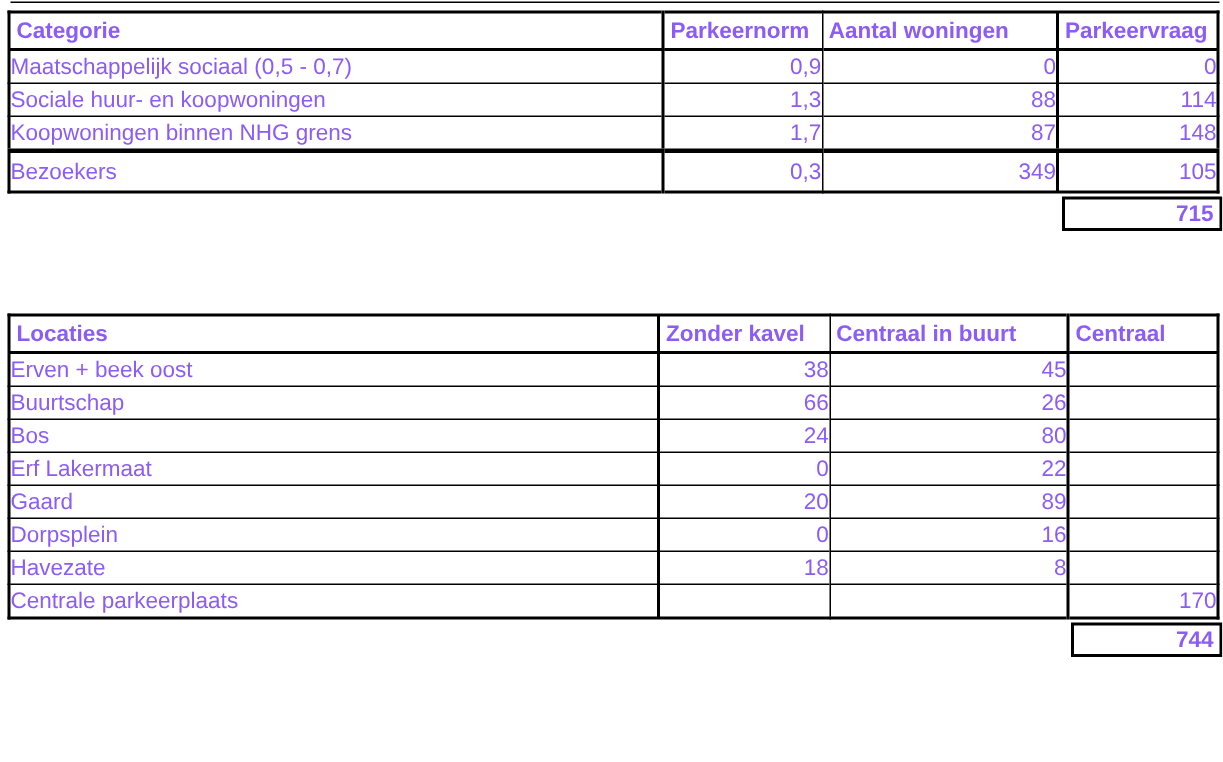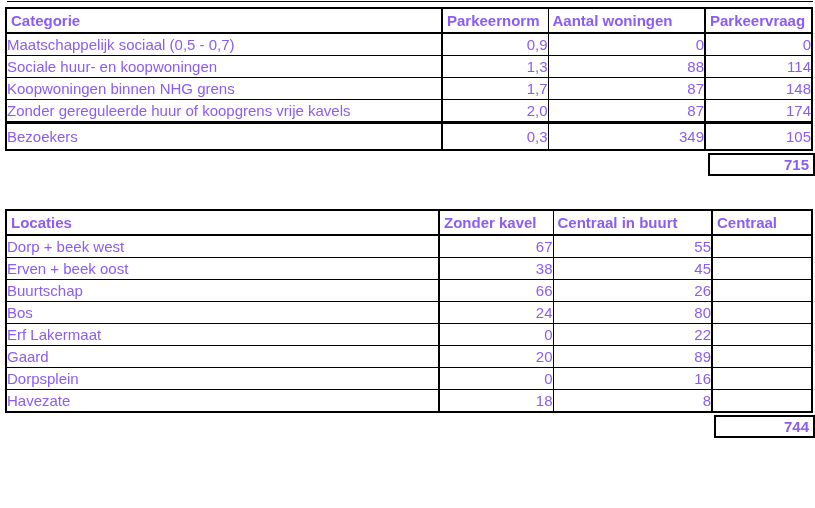--- a/index.html
+++ b/index.html
@@ -100,26 +100,20 @@
           <td class="num br-thin">1,3</td>
           <td class="num br-med">88</td>
           <td class="num">114</td>
         </tr>
         <tr class="row">
           <td class="txt br-med">Koopwoningen binnen NHG grens</td>
           <td class="num br-thin">1,7</td>
           <td class="num br-med">87</td>
           <td class="num">148</td>
         </tr>
-        <tr class="row">
-          <td class="txt br-med">Zonder gereguleerde huur of koopgrens vrije kavels</td>
-          <td class="num br-thin">2,0</td>
-          <td class="num br-med">87</td>
-          <td class="num">174</td>
-        </tr>
         <tr class="sect">
           <td class="txt br-med">Bezoekers</td>
           <td class="num br-thin">0,3</td>
           <td class="num br-med">349</td>
           <td class="num">105</td>
         </tr>
       </tbody>
     </table>
     <div class="total-line t1-total-line">
       <div class="total-box t1-total-box">715</div>
@@ -136,26 +130,20 @@
       </colgroup>
       <thead>
         <tr class="hdr">
           <th class="br-med">Locaties</th>
           <th class="br-thin">Zonder kavel</th>
           <th class="br-med">Centraal in buurt</th>
           <th>Centraal</th>
         </tr>
       </thead>
       <tbody>
-        <tr class="row">
-          <td class="txt br-med">Dorp + beek west</td>
-          <td class="num br-thin">67</td>
-          <td class="num br-med">55</td>
-          <td class="num"></td>
-        </tr>
         <tr class="row">
           <td class="txt br-med">Erven + beek oost</td>
           <td class="num br-thin">38</td>
           <td class="num br-med">45</td>
           <td class="num"></td>
         </tr>
         <tr class="row">
           <td class="txt br-med">Buurtschap</td>
           <td class="num br-thin">66</td>
           <td class="num br-med">26</td>
@@ -184,19 +172,25 @@
           <td class="num br-thin">0</td>
           <td class="num br-med">16</td>
           <td class="num"></td>
         </tr>
         <tr class="row">
           <td class="txt br-med">Havezate</td>
           <td class="num br-thin">18</td>
           <td class="num br-med">8</td>
           <td class="num"></td>
         </tr>
+        <tr class="row">
+          <td class="txt br-med">Centrale parkeerplaats</td>
+          <td class="num br-thin"></td>
+          <td class="num br-med"></td>
+          <td class="num">170</td>
+        </tr>
       </tbody>
     </table>
     <div class="total-line t2-total-line">
       <div class="total-box t2-total-box">744</div>
     </div>
   </section>
 </div>
 
 </body></html>

